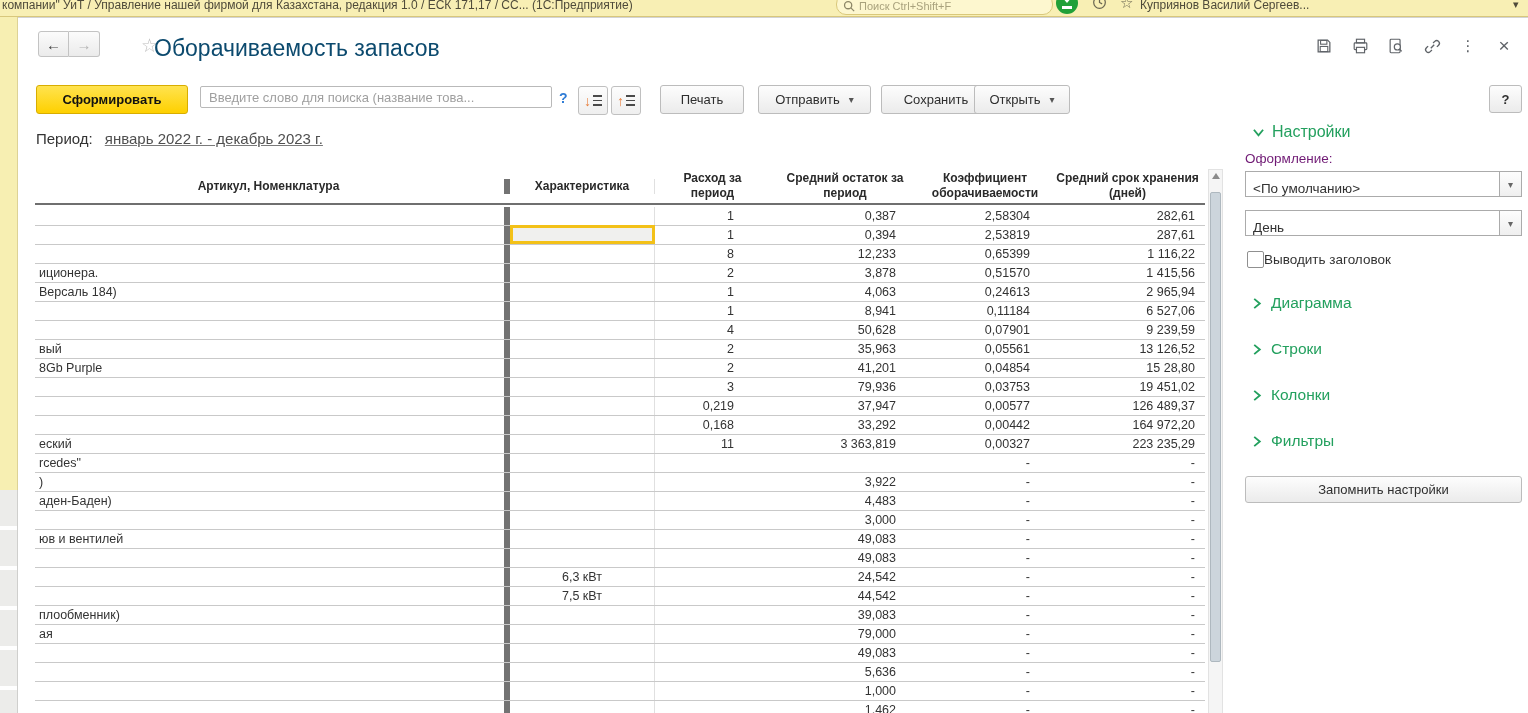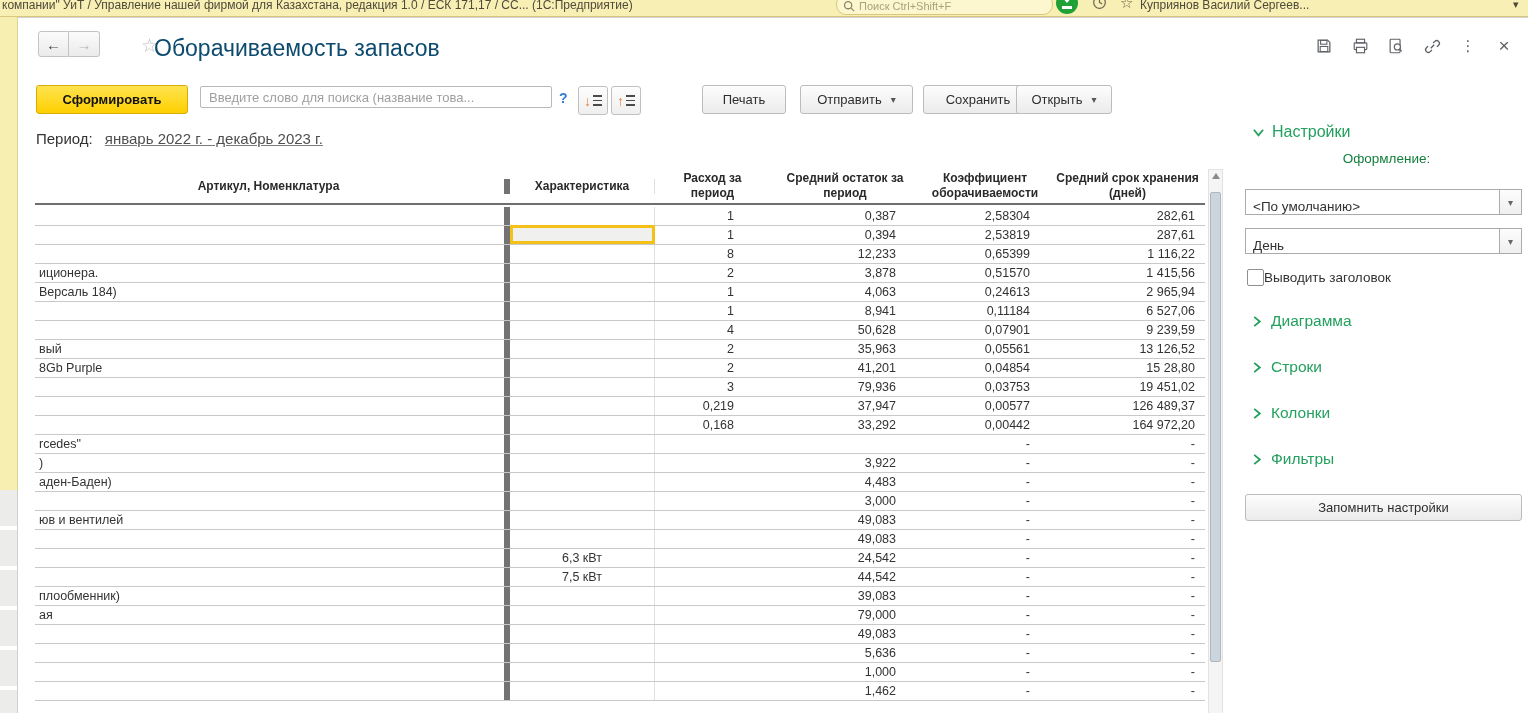--- a/index.html
+++ b/index.html
@@ -49,21 +49,21 @@
   .win-title { position:absolute; left:136px; top:17px; font-size:23px; color:#0c4a6e; }
   .win-icons { position:absolute; right:14px; top:18px; display:flex; align-items:center; gap:16px; }
   .win-icons .wi { width:20px; height:20px; display:flex; align-items:center; justify-content:center;
     color:#5f6368; }
   .wi-kebab { font-size:15px; color:#5f6368; letter-spacing:0; }
   .wi-close { font-size:19px; color:#5f6368; }
 
   
   .btn { height:29px; border:1px solid #bcbcbc; border-radius:3px; background:linear-gradient(#fdfdfd,#ebebeb);
     font-size:13px; color:#2e2e2e; display:inline-flex; align-items:center; justify-content:center;
-    padding:0 14px; gap:7px;margin-left:42px; }
+    padding:0 14px; gap:7px; }
   .btn .caret { font-size:10px; color:#555; margin-left:2px; }
   .gen-btn { position:absolute; left:18px; top:67px; width:152px; height:29px;
     background:linear-gradient(#ffe34f,#fed000); border:1px solid #d8ad00; border-radius:3px;
     font-weight:bold; font-size:13px; color:#111; display:flex; align-items:center; justify-content:center;}
   .tb-search { position:absolute; left:182px; top:68px; width:352px; height:22px;
     border:1px solid #b9b9b9; border-radius:2px; font-size:13px; padding:0 8px; color:#333;
     font-family:"Liberation Sans","DejaVu Sans",sans-serif; }
   .tb-search::placeholder { color:#9f9f9f; }
   .tb-help-inline { position:absolute; left:541px; top:72px; color:#2f7cd6; font-weight:bold; font-size:14px; }
   .sort-btn { position:absolute; top:68px; width:30px; height:29px; border:1px solid #c0c0c0; border-radius:3px;
@@ -103,21 +103,21 @@
   .vscroll { position:absolute; left:1190px; top:151px; width:15px; height:545px;
     background:#f5f5f5; border:1px solid #e2e2e2; }
   .vs-up { position:absolute; top:3px; left:3px; width:0; height:0;
     border-left:4px solid transparent; border-right:4px solid transparent; border-bottom:6px solid #8a8a8a; }
   .vs-thumb { position:absolute; top:22px; left:1px; width:11px; height:470px;
     background:#ccd5dc; border:1px solid #aeb8bf; border-radius:2px; }
 
   
   .sp { position:absolute; left:1222px; top:105px; width:288px; }
   .sp-head { display:flex; align-items:center; gap:7px; color:#23a05e; font-size:16px; padding-left:12px; }
-  .sp-label { font-size:13.5px; color:#15803d; margin:10px 0 23px 5px;text-align:center; }
+  .sp-label { font-size:13.5px; color:#701a75; margin:10px 0 5px 5px; }
   .sel { position:relative; width:277px; height:26px; border:1px solid #ababab; background:#fff;
     margin-left:5px; display:flex; align-items:center; font-size:13.5px; color:#333; padding:8px 30px 0 7px; }
   .sel .sel-btn { position:absolute; right:0; top:0; width:22px; height:24px; border-left:1px solid #ababab;
     display:flex; align-items:center; justify-content:center; color:#666; font-size:10px;
     background:linear-gradient(#fdfdfd,#efefef); }
   .sel2 { margin-top:13px; }
   .chk-row { display:flex; align-items:center; margin:15px 0 0 7px; font-size:13.5px; color:#333; }
   .chk { width:17px; height:17px; border:1px solid #909090; border-radius:2px; background:#fff; }
   .sp-sections { margin-top:26px; display:flex; flex-direction:column; gap:28px; padding-left:12px; }
   .sp-sec { display:flex; align-items:center; gap:9px; color:#23a05e; font-size:15.5px; cursor:pointer; }
@@ -333,20 +333,28 @@
         </div>
         <div class="trow">
           <div class="tcell c0"></div>
           <div class="tcell c1"></div>
           <div class="tcell c2">0,168</div>
           <div class="tcell c3">33,292</div>
           <div class="tcell c4">0,00442</div>
           <div class="tcell c5">164 972,20</div>
         </div>
         <div class="trow">
+          <div class="tcell c0">еский</div>
+          <div class="tcell c1"></div>
+          <div class="tcell c2">11</div>
+          <div class="tcell c3">3 363,819</div>
+          <div class="tcell c4">0,00327</div>
+          <div class="tcell c5">223 235,29</div>
+        </div>
+        <div class="trow">
           <div class="tcell c0">rcedes"</div>
           <div class="tcell c1"></div>
           <div class="tcell c2"></div>
           <div class="tcell c3"></div>
           <div class="tcell c4">-</div>
           <div class="tcell c5">-</div>
         </div>
         <div class="trow">
           <div class="tcell c0">)</div>
           <div class="tcell c1"></div>

